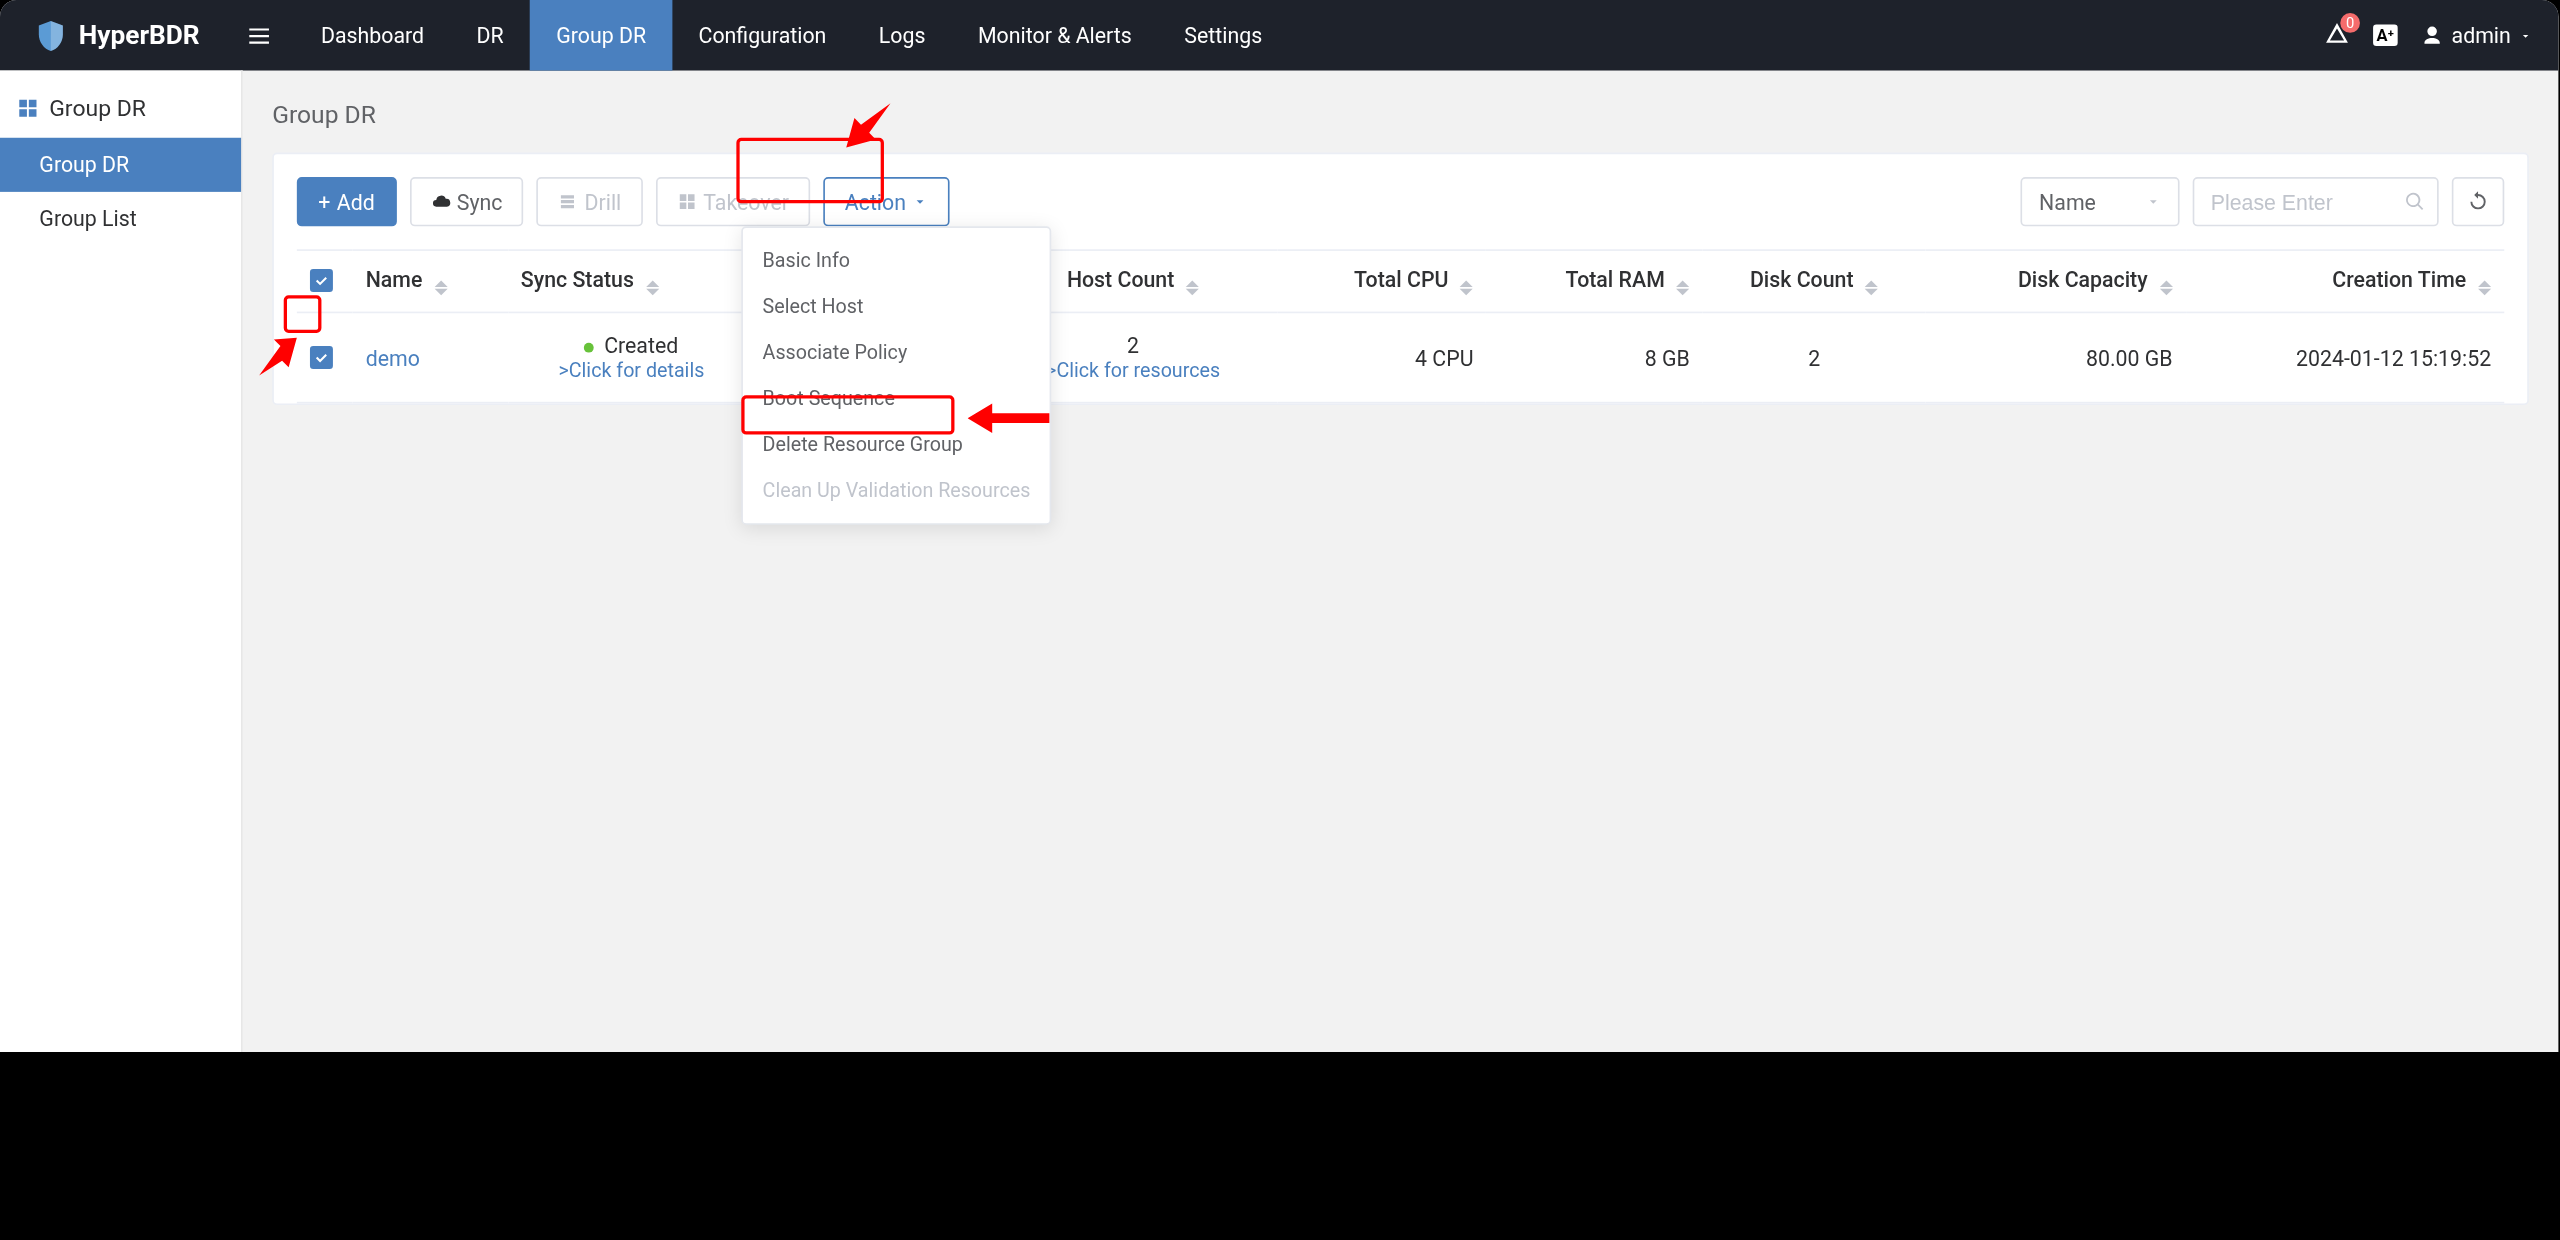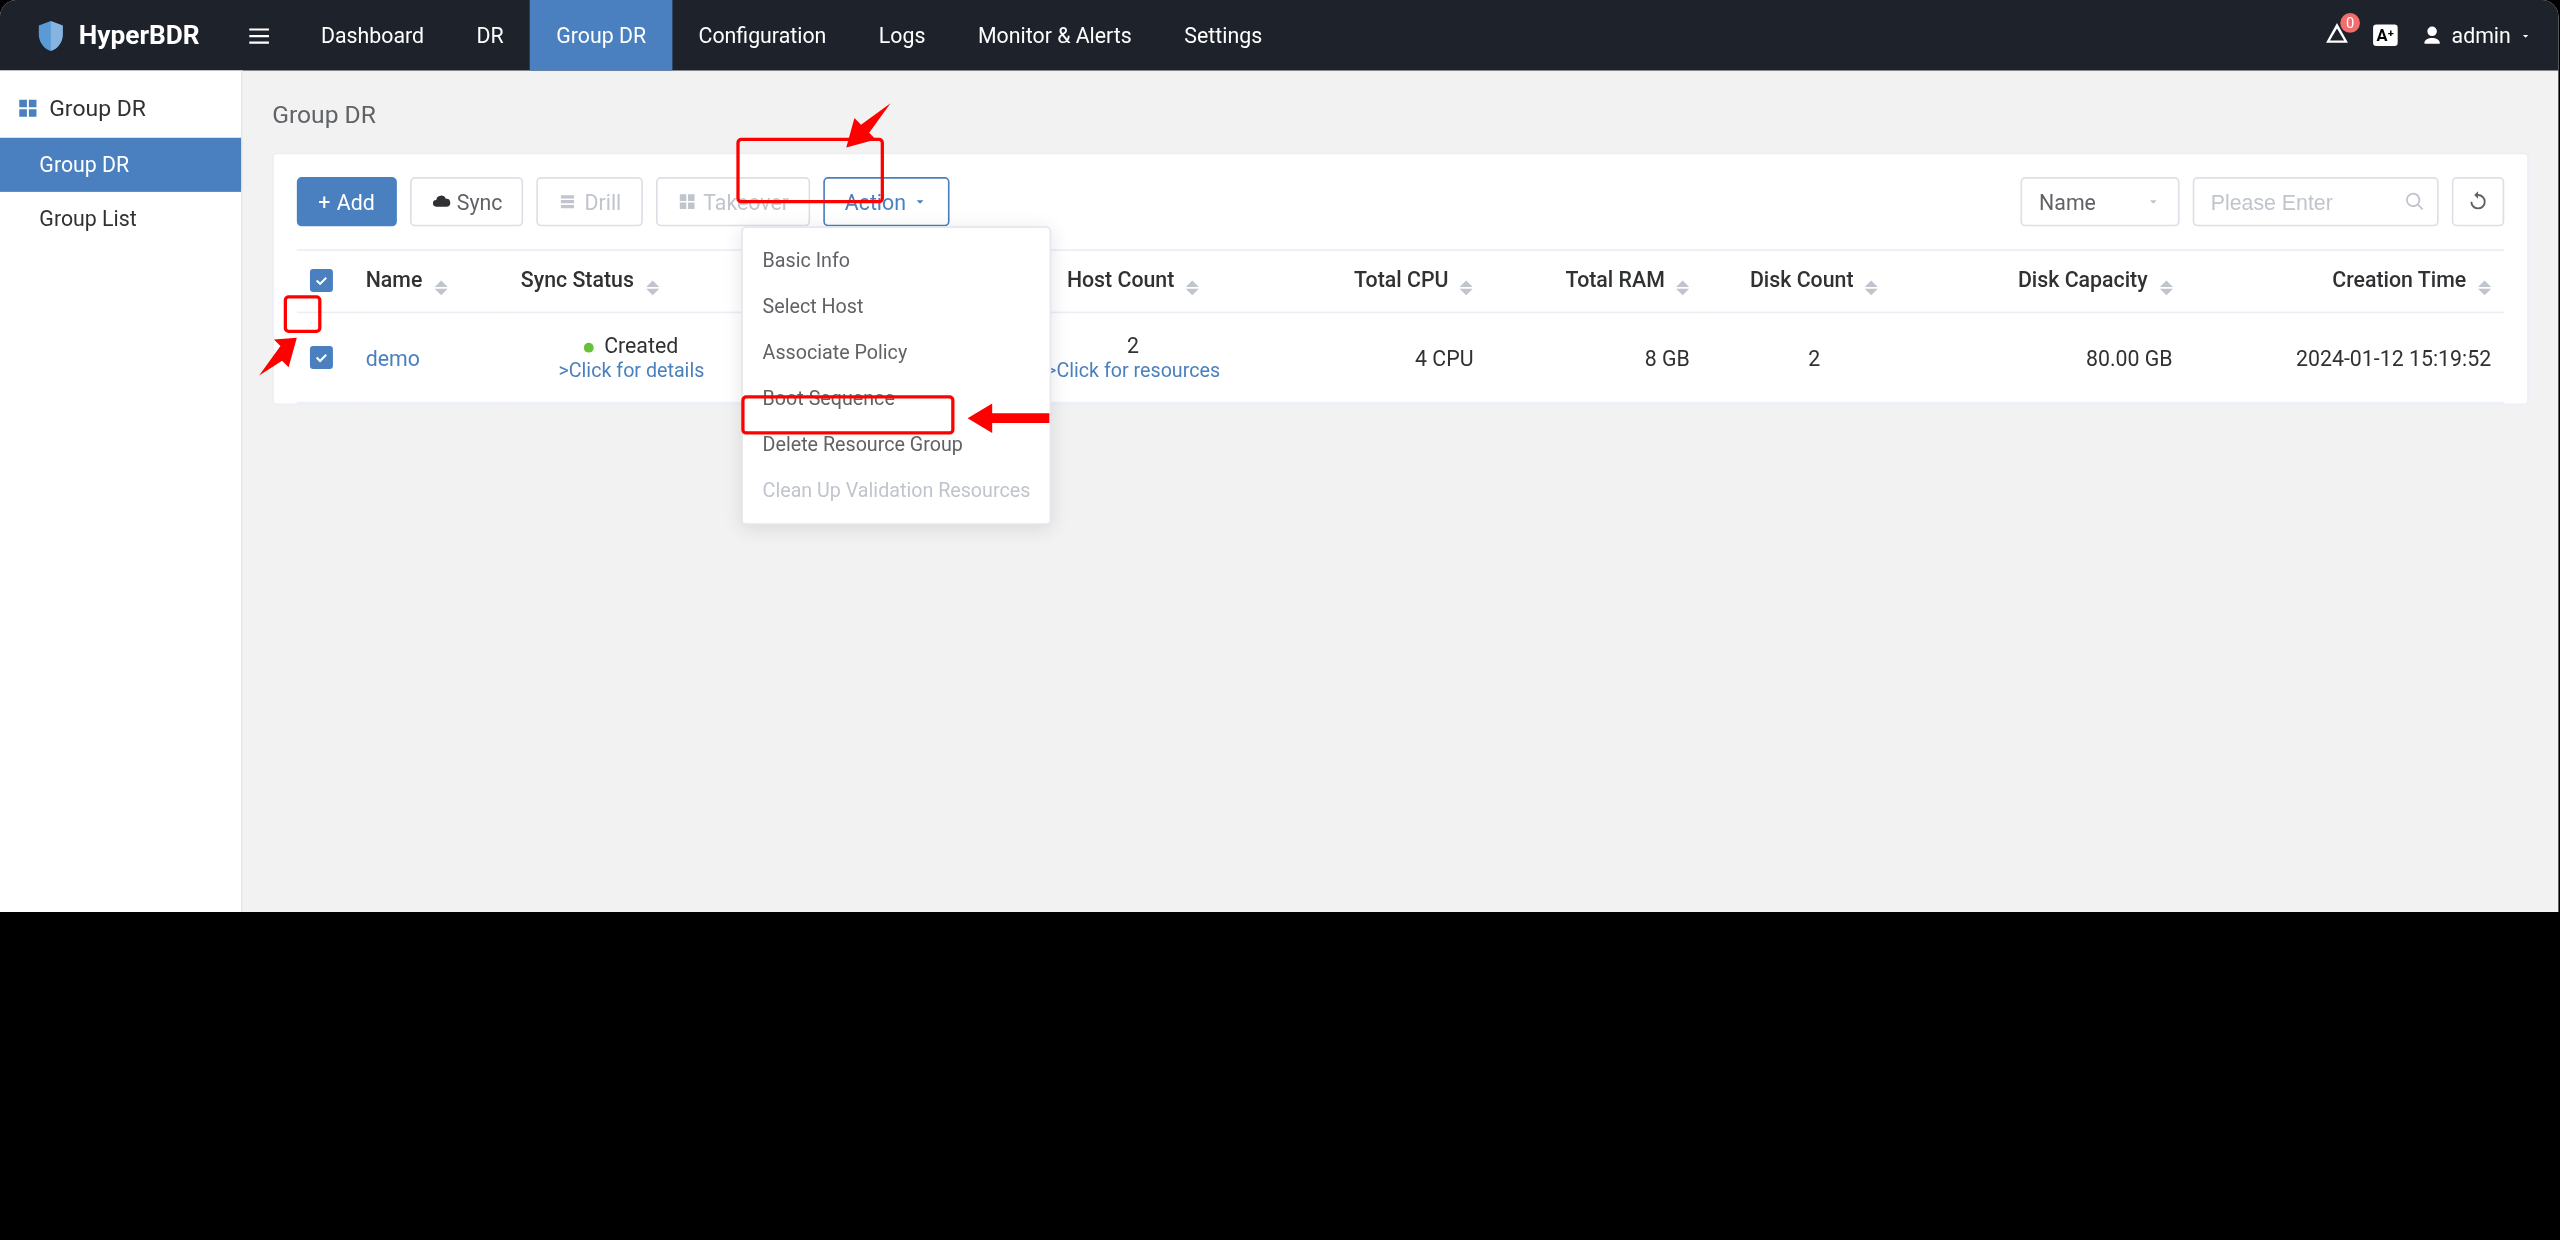--- a/index.html
+++ b/index.html
@@ -1,17 +1,17 @@
 <!DOCTYPE html>
 <html><head>
 <meta charset="utf-8">
 <style>
 * { box-sizing: border-box; margin: 0; padding: 0; }
 body { font-family: -apple-system,BlinkMacSystemFont,"Segoe UI",Roboto,"Helvetica Neue",Arial,sans-serif; font-size: 13px; color: #303133; background: #000; }
-.page-wrap { width: 2560px; height: 912px; position: relative; }
+.page-wrap { width: 2560px; height: 1052px; position: relative; }
 .app-shell { position: absolute; top: 0; left: 0; width: 1560px; height: 760px; transform-origin: top left; transform: scale(1.64); background: #f2f2f2; border-radius: 10px; overflow: hidden; }
 .topbar { background: #1e222b; height: 43px; display: flex; align-items: center; color: #fff; }
 .logo { display: flex; align-items: center; padding: 0 14px 0 20px; font-weight: 700; font-size: 16px; gap: 6px; }
 .logo svg { width: 22px; height: 22px; }
 .hamburger { padding: 0 14px; height: 100%; display: flex; align-items: center; cursor: pointer; }
 .hamburger svg { width: 16px; height: 16px; }
 .nav { display: flex; height: 100%; }
 .nav-item { padding: 0 16px; display: flex; align-items: center; color: #fff; font-size: 13px; cursor: pointer; }
 .nav-item.active { background: #4a80bf; }
 .top-right { margin-left: auto; display: flex; align-items: center; gap: 14px; padding-right: 16px; }

